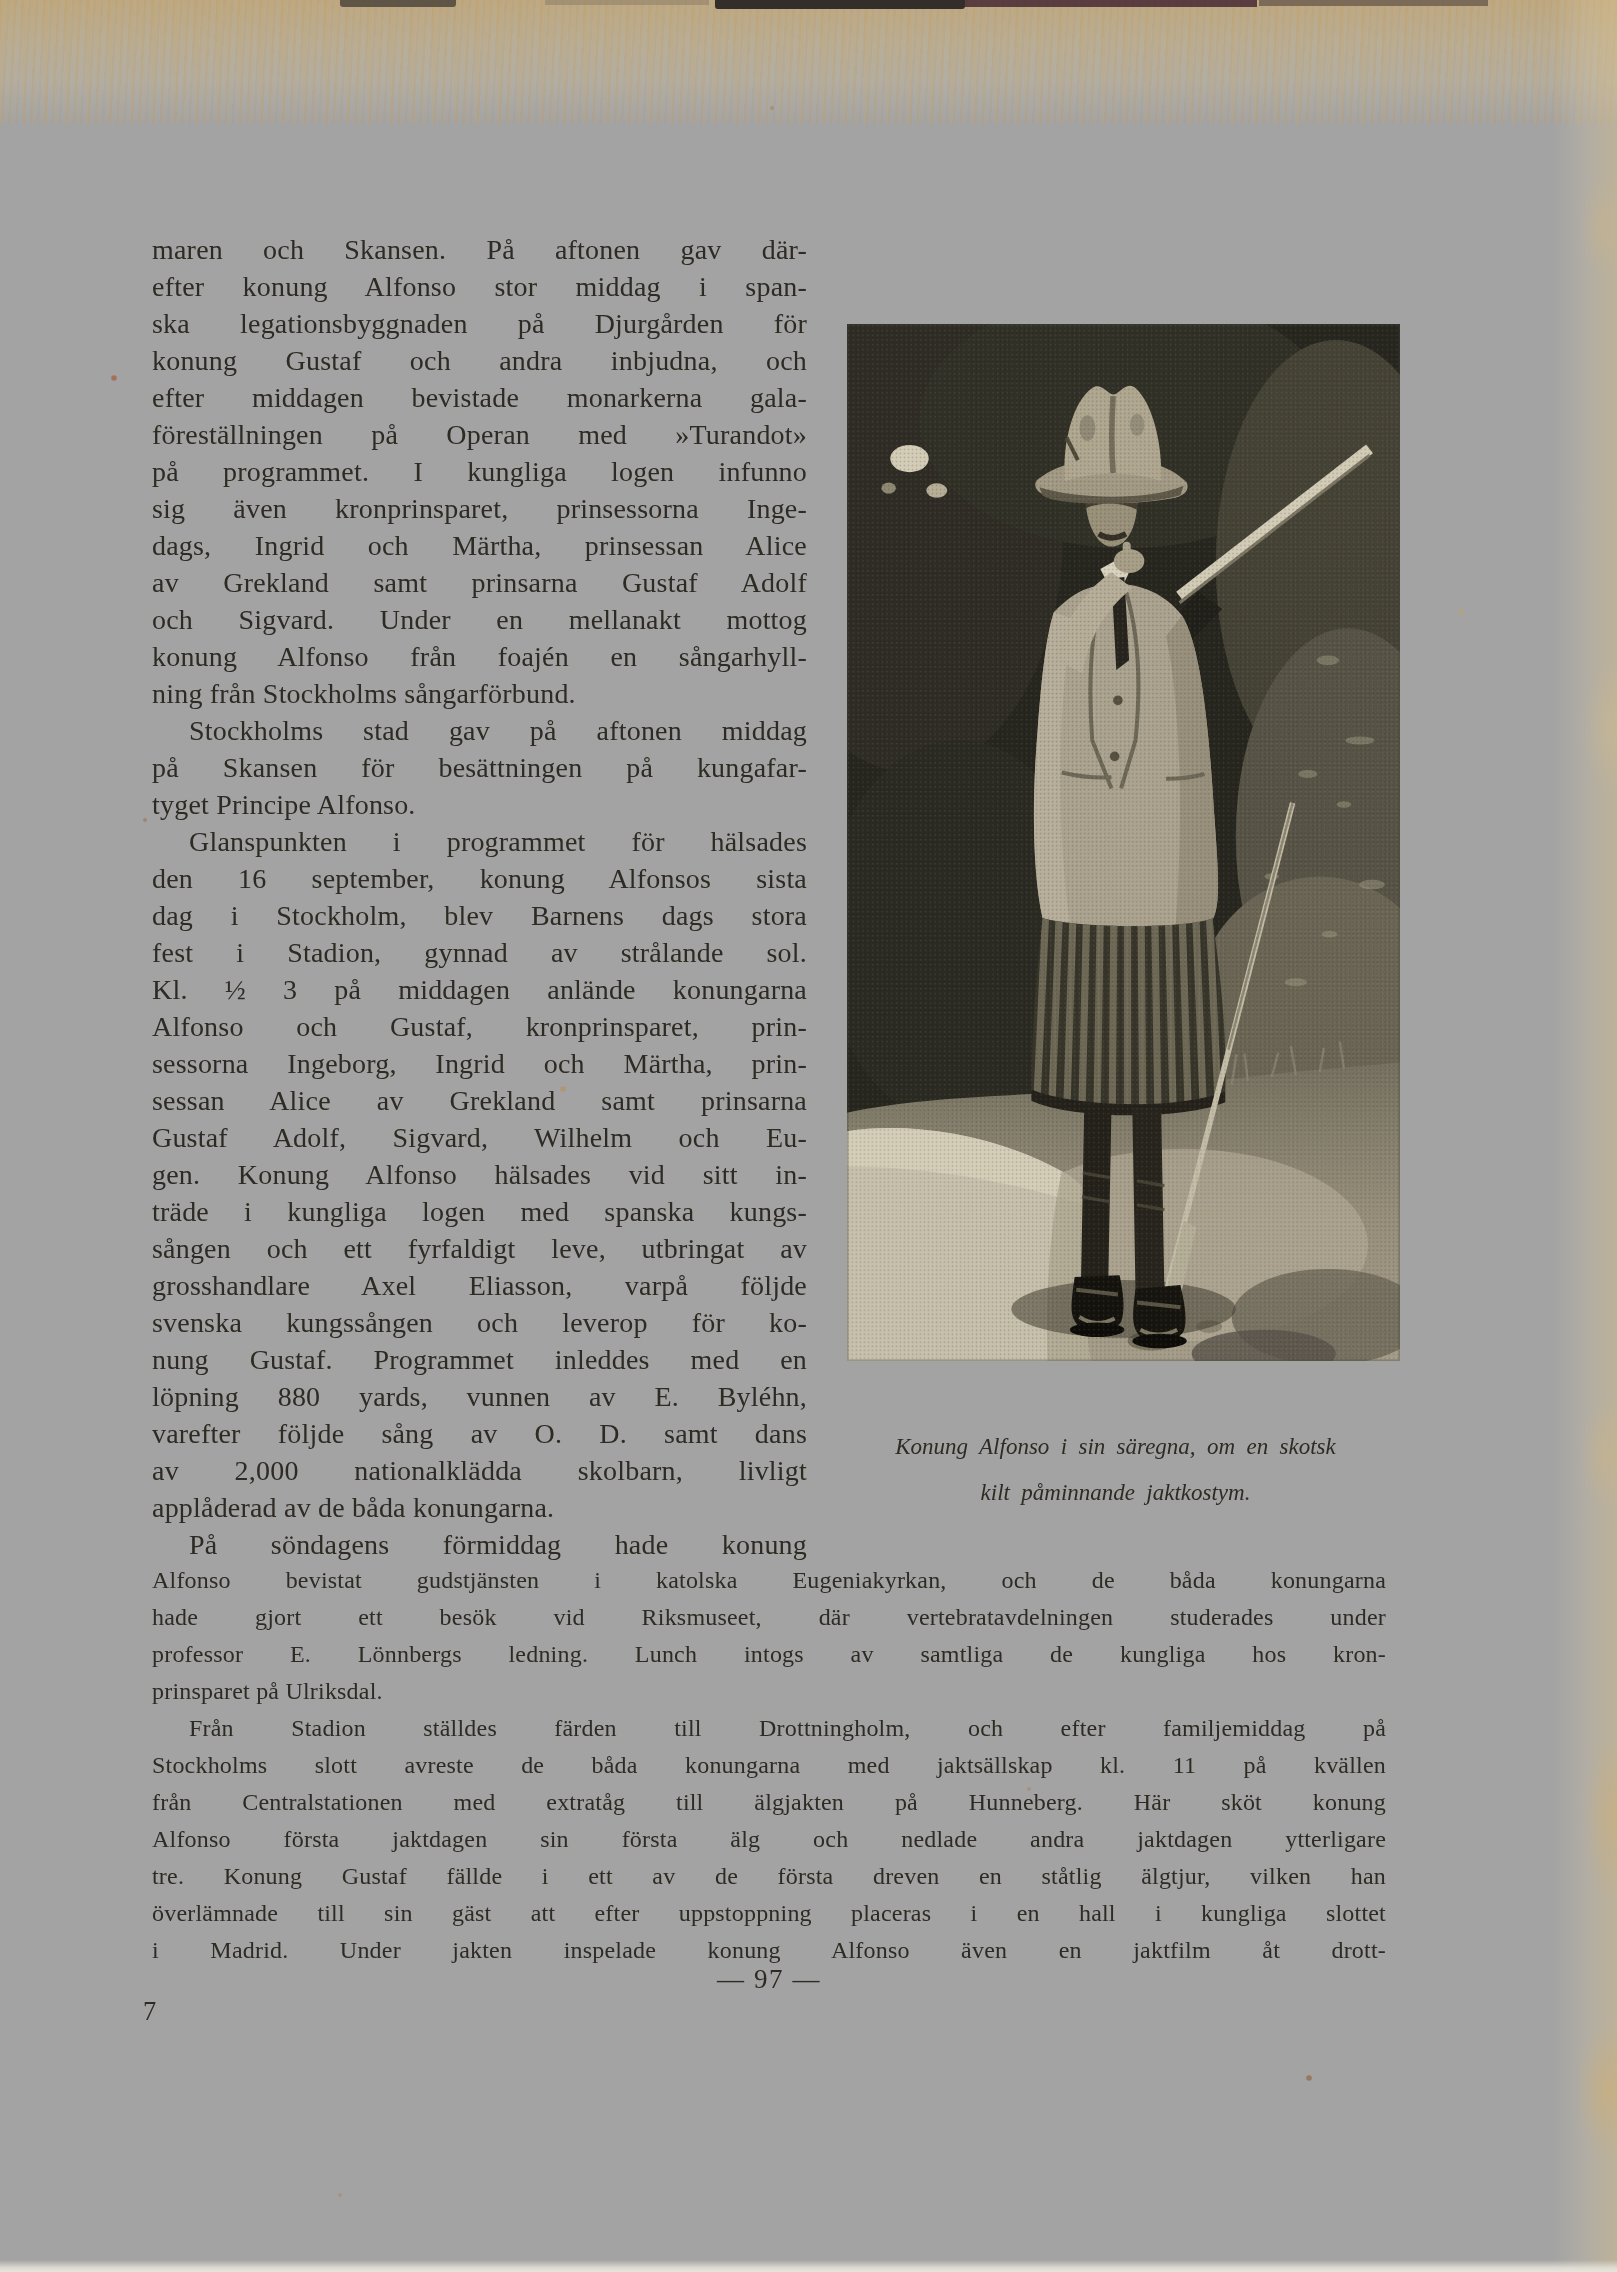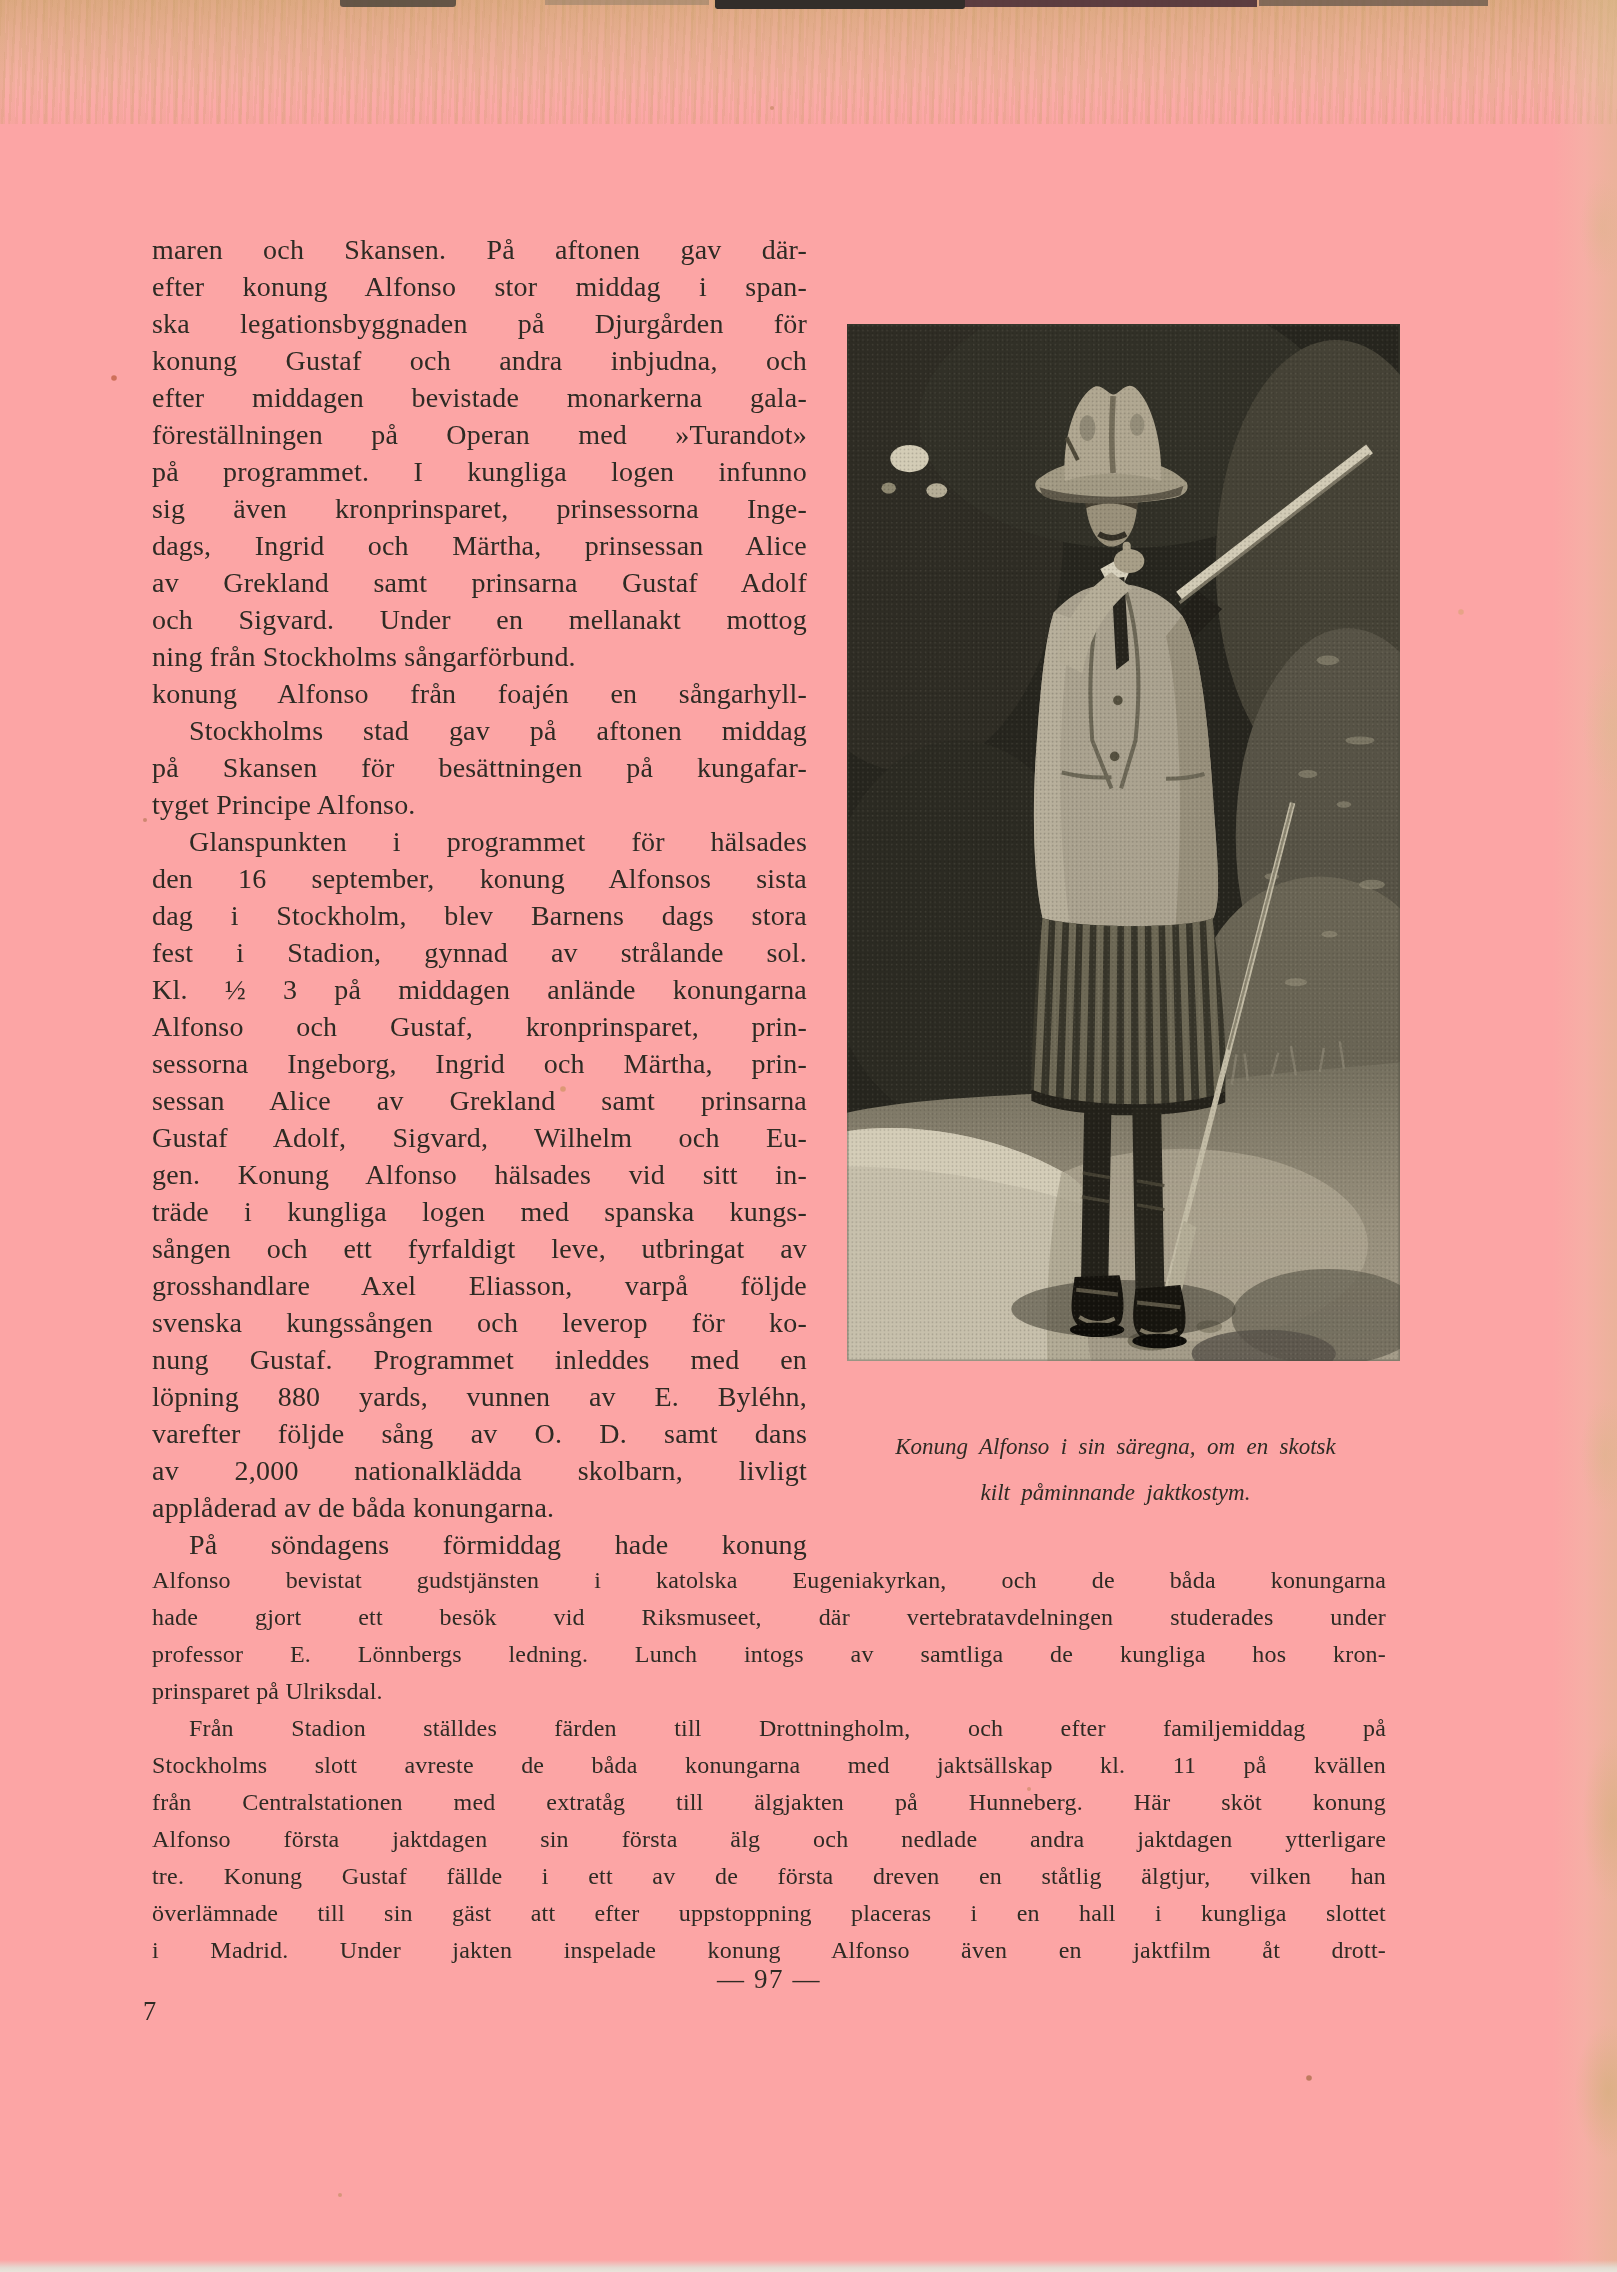--- a/index.html
+++ b/index.html
@@ -1,18 +1,18 @@
 <!DOCTYPE html>
 <html style="font-size:13px"><head>
 <meta charset="utf-8">
 <style>
   html,body{margin:0;padding:0;background:#d8d2c0;}
   .page{
     position:relative; width:1618px; height:2273px;
-    background:#fca5a5; overflow:hidden;
+    background:#a3a3a3; overflow:hidden;
     font-family:"Liberation Serif", serif;
     color:#2e2b24;
   }
   
   .edge-top{
     position:absolute; left:0; top:0; width:100%; height:124px; pointer-events:none;
     background:
       repeating-linear-gradient(90deg, rgba(199,163,100,.20) 0 4.8px, rgba(0,0,0,0) 4.8px 8.8px, rgba(199,163,100,.11) 8.8px 15px, rgba(0,0,0,0) 15px 21.6px),
       repeating-linear-gradient(93deg, rgba(180,140,80,.12) 0 2.4px, rgba(0,0,0,0) 2.4px 7.2px),
       linear-gradient(180deg, rgba(205,172,112,.62) 0, rgba(214,188,134,.42) 35%, rgba(228,208,162,.24) 65%, rgba(240,228,196,.08) 85%, rgba(0,0,0,0) 100%);
@@ -101,22 +101,22 @@
       <div class="line">efter konung Alfonso stor middag i span-</div>
       <div class="line">ska legationsbyggnaden på Djurgården för</div>
       <div class="line">konung Gustaf och andra inbjudna, och</div>
       <div class="line">efter middagen bevistade monarkerna gala-</div>
       <div class="line">föreställningen på Operan med »Turandot»</div>
       <div class="line">på programmet. I kungliga logen infunno</div>
       <div class="line">sig även kronprinsparet, prinsessorna Inge-</div>
       <div class="line">dags, Ingrid och Märtha, prinsessan Alice</div>
       <div class="line">av Grekland samt prinsarna Gustaf Adolf</div>
       <div class="line">och Sigvard. Under en mellanakt mottog</div>
+      <div class="line">konung Alfonso från foajén en sångarhyll-</div>
       <div class="line last">ning från Stockholms sångarförbund.</div>
-      <div class="line">konung Alfonso från foajén en sångarhyll-</div>
       <div class="line indent">Stockholms stad gav på aftonen middag</div>
       <div class="line">på Skansen för besättningen på kungafar-</div>
       <div class="line last">tyget Principe Alfonso.</div>
       <div class="line indent">Glanspunkten i programmet för hälsades</div>
       <div class="line">den 16 september, konung Alfonsos sista</div>
       <div class="line">dag i Stockholm, blev Barnens dags stora</div>
       <div class="line">fest i Stadion, gynnad av strålande sol.</div>
       <div class="line">Kl. ½ 3 på middagen anlände konungarna</div>
       <div class="line">Alfonso och Gustaf, kronprinsparet, prin-</div>
       <div class="line">sessorna Ingeborg, Ingrid och Märtha, prin-</div>

